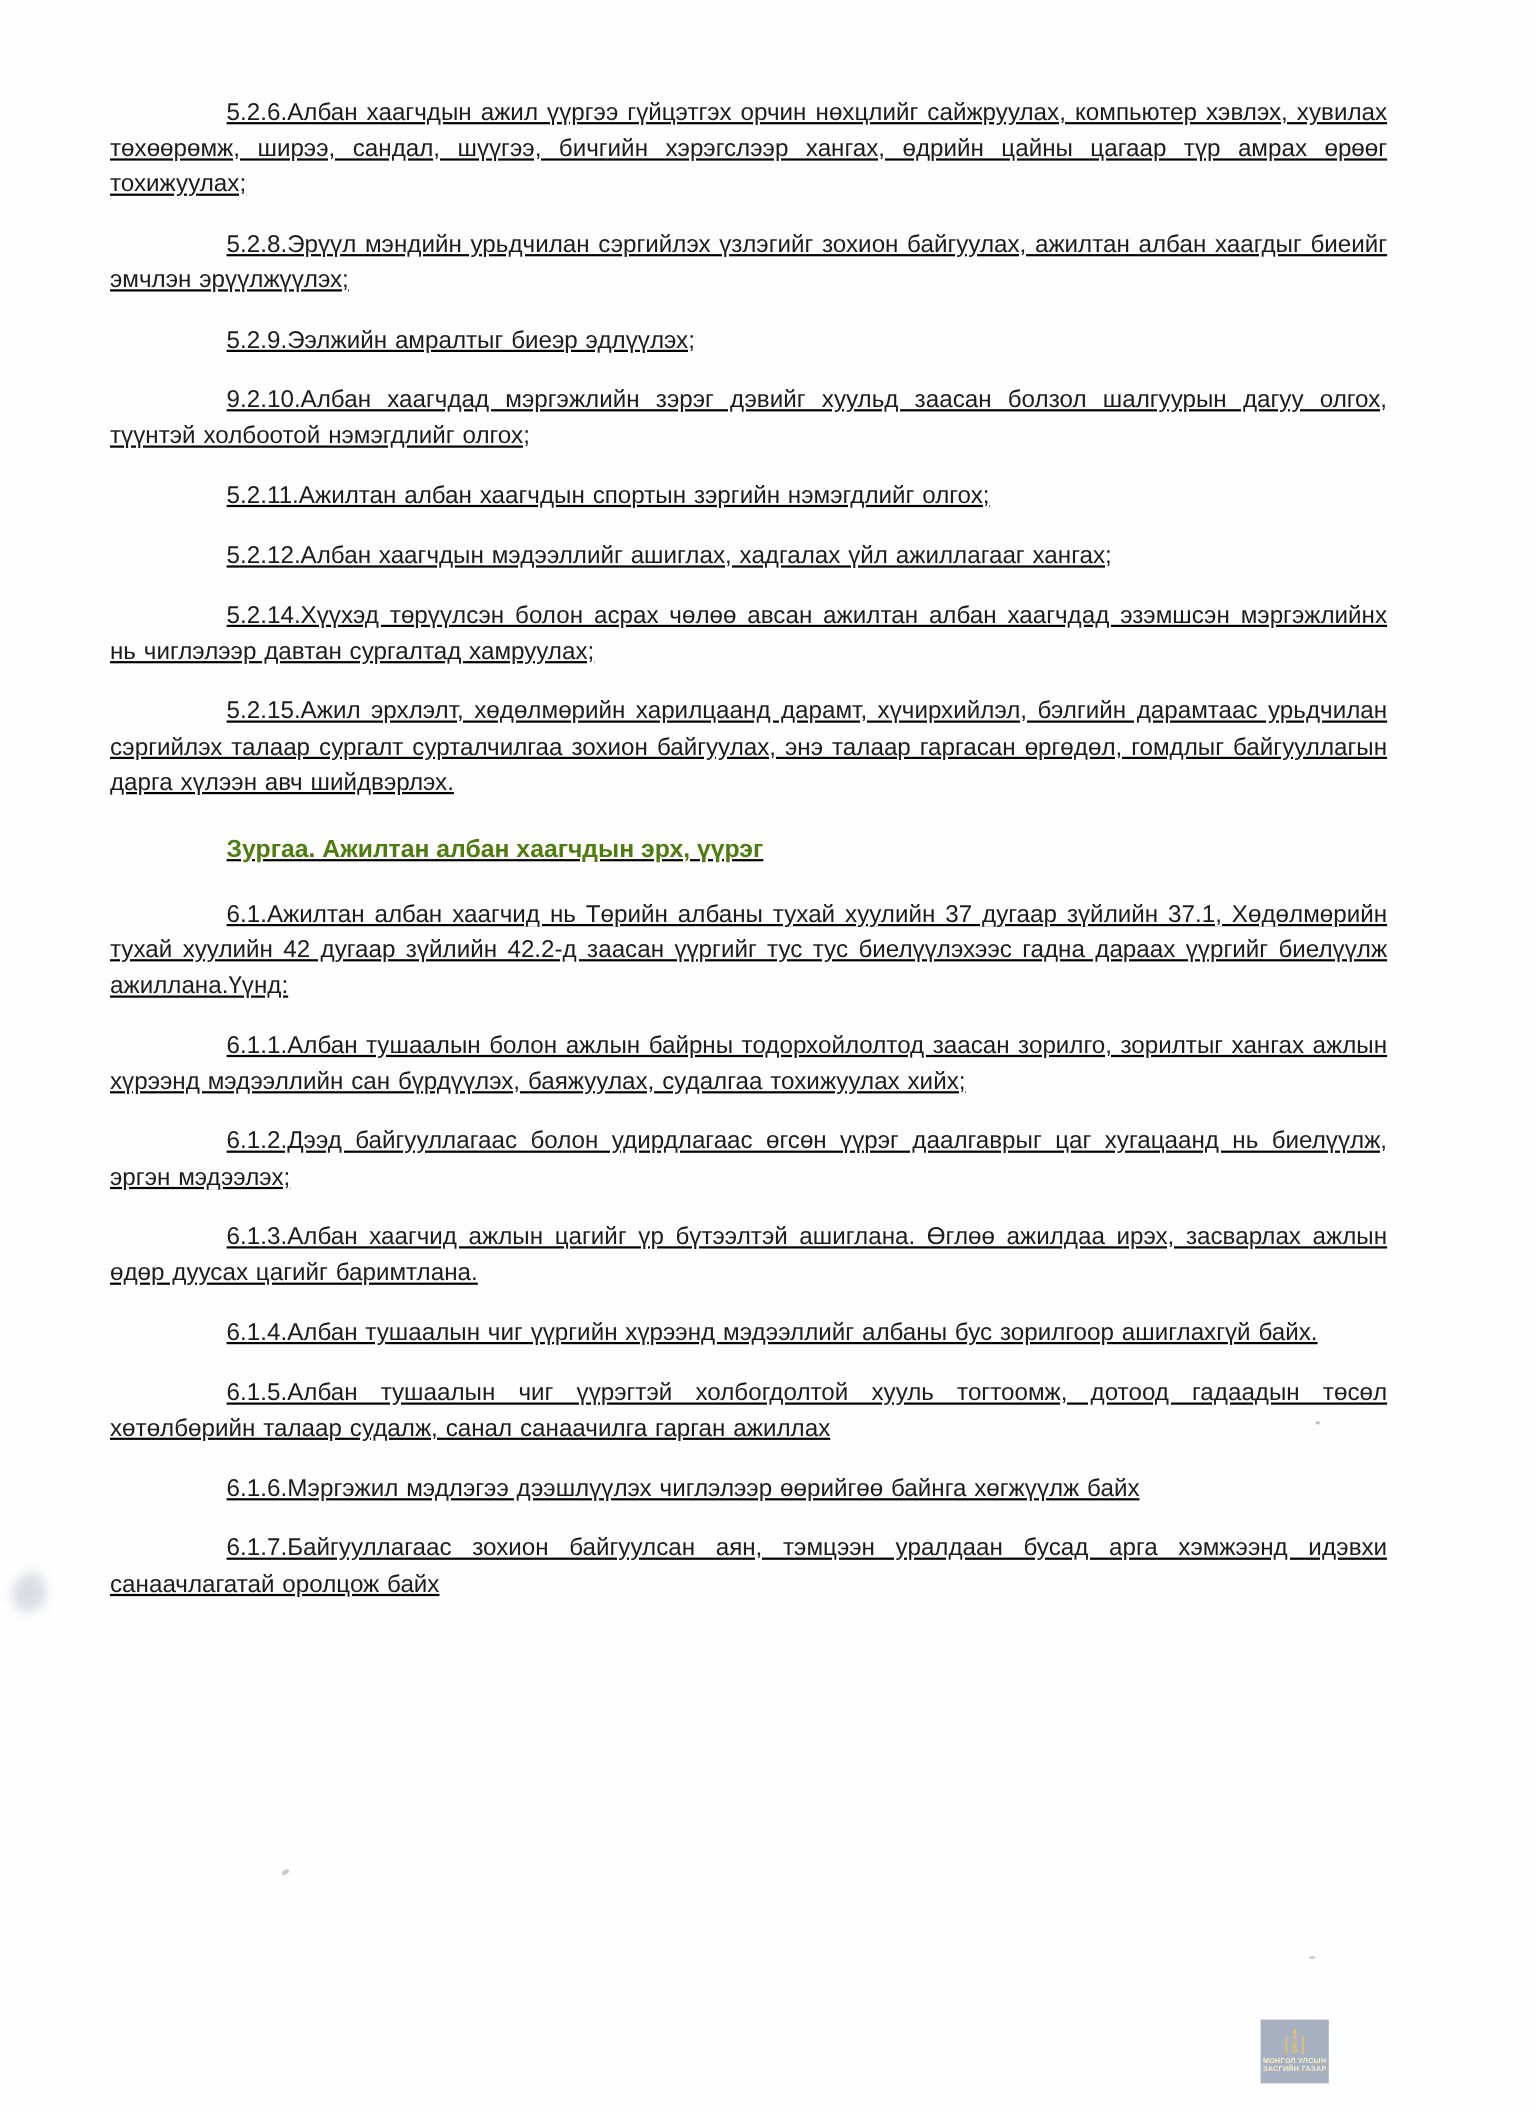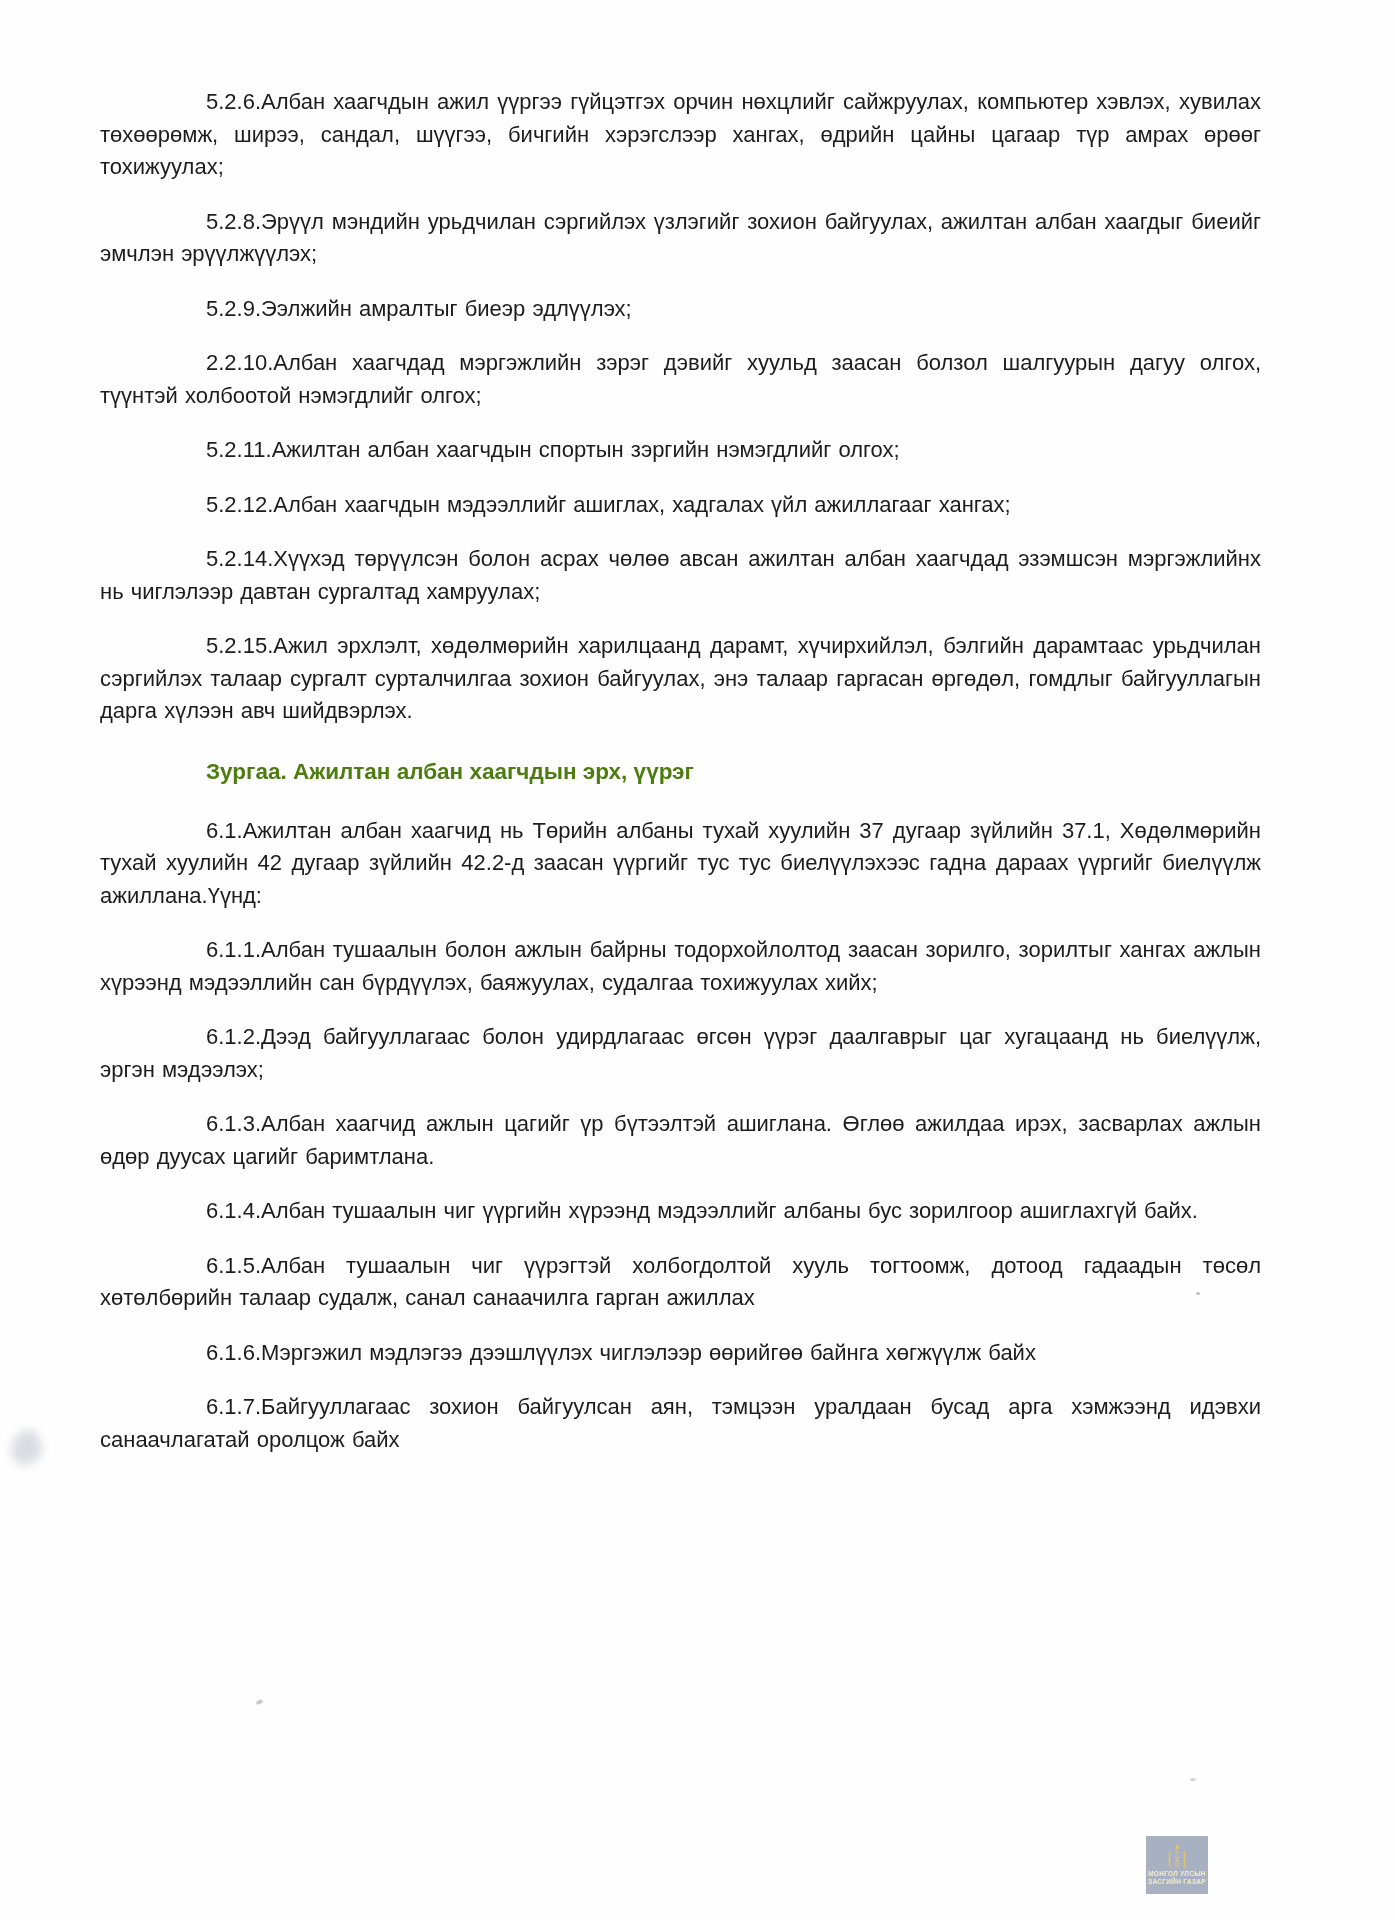--- a/index.html
+++ b/index.html
@@ -11,20 +11,21 @@
     height: 1920px;
     background: #ffffff;
     font-family: "Liberation Sans", sans-serif;
     position: relative;
     overflow: hidden;
   }
   .page {
     position: absolute;
     inset: 0;
     background: #fefefe;
+    text-decoration: underline;
   }
   .content {
     padding: 86px 134px 0 100px;
   }
   .content p.clause {
     margin: 0 0 22px 0;
     font-size: 22px;
     line-height: 32.5px;
     text-align: justify;
     text-indent: 106px;
@@ -93,21 +94,21 @@
 </style>
 </head>
 <body>
 
 <div class="page">
   <main class="content">
 
     <p class="clause">5.2.6.Албан хаагчдын ажил үүргээ гүйцэтгэх орчин нөхцлийг сайжруулах, компьютер хэвлэх, хувилах төхөөрөмж, ширээ, сандал, шүүгээ, бичгийн хэрэгслээр хангах, өдрийн цайны цагаар түр амрах өрөөг тохижуулах;</p>
     <p class="clause">5.2.8.Эрүүл мэндийн урьдчилан сэргийлэх үзлэгийг зохион байгуулах, ажилтан албан хаагдыг биеийг эмчлэн эрүүлжүүлэх;</p>
     <p class="clause">5.2.9.Ээлжийн амралтыг биеэр эдлүүлэх;</p>
-    <p class="clause">2.2.10.Албан хаагчдад мэргэжлийн зэрэг дэвийг хуульд заасан болзол шалгуурын дагуу олгох, түүнтэй холбоотой нэмэгдлийг олгох;</p>
+    <p class="clause">9.2.10.Албан хаагчдад мэргэжлийн зэрэг дэвийг хуульд заасан болзол шалгуурын дагуу олгох, түүнтэй холбоотой нэмэгдлийг олгох;</p>
     <p class="clause">5.2.11.Ажилтан албан хаагчдын спортын зэргийн нэмэгдлийг олгох;</p>
     <p class="clause">5.2.12.Албан хаагчдын мэдээллийг ашиглах, хадгалах үйл ажиллагааг хангах;</p>
     <p class="clause">5.2.14.Хүүхэд төрүүлсэн болон асрах чөлөө авсан ажилтан албан хаагчдад эзэмшсэн мэргэжлийнх нь чиглэлээр давтан сургалтад хамруулах;</p>
     <p class="clause">5.2.15.Ажил эрхлэлт, хөдөлмөрийн харилцаанд дарамт, хүчирхийлэл, бэлгийн дарамтаас урьдчилан сэргийлэх талаар сургалт сурталчилгаа зохион байгуулах, энэ талаар гаргасан өргөдөл, гомдлыг байгууллагын дарга хүлээн авч шийдвэрлэх.</p>
 
     <h2 class="section-heading">Зургаа. Ажилтан албан хаагчдын эрх, үүрэг</h2>
 
     <p class="clause">6.1.Ажилтан албан хаагчид нь Төрийн албаны тухай хуулийн 37 дугаар зүйлийн 37.1, Хөдөлмөрийн тухай хуулийн 42 дугаар зүйлийн 42.2-д заасан үүргийг тус тус биелүүлэхээс гадна дараах үүргийг биелүүлж ажиллана.Үүнд:</p>
     <p class="clause">6.1.1.Албан тушаалын болон ажлын байрны тодорхойлолтод заасан зорилго, зорилтыг хангах ажлын хүрээнд мэдээллийн сан бүрдүүлэх, баяжуулах, судалгаа тохижуулах хийх;</p>
     <p class="clause">6.1.2.Дээд байгууллагаас болон удирдлагаас өгсөн үүрэг даалгаврыг цаг хугацаанд нь биелүүлж, эргэн мэдээлэх;</p>

